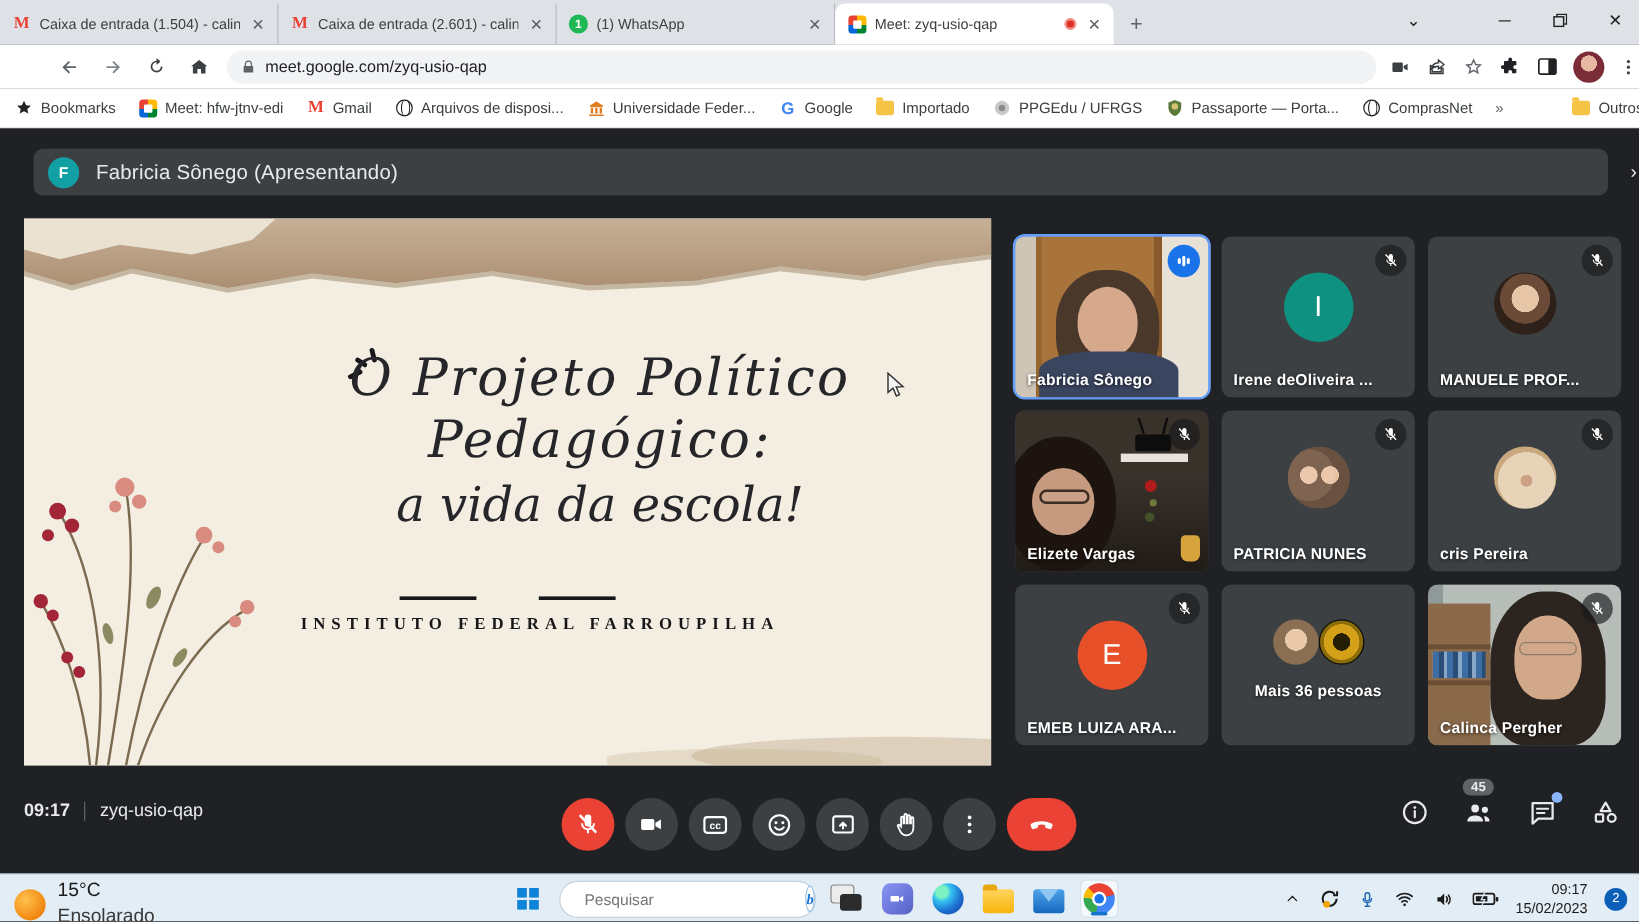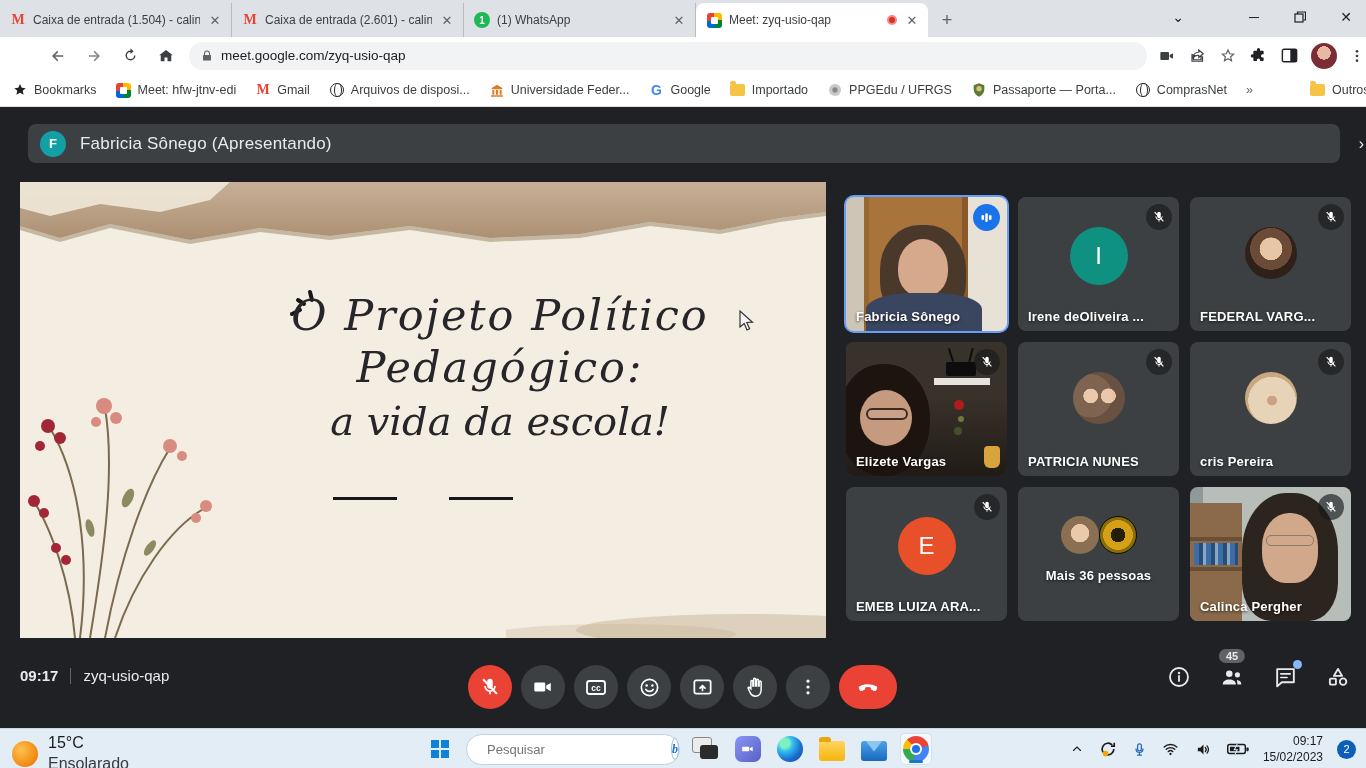--- a/index.html
+++ b/index.html
@@ -384,20 +384,21 @@
     <div class="slide-title">
       <div class="t1">O Projeto Político</div>
       <div class="t2">Pedagógico:</div>
       <div class="t3">a vida da escola!</div>
     </div>
     <div class="rules">
         <div></div>
         <div></div>
       </div>
     <div class="credits">
+      <div class="c2">INSTITUTO FEDERAL FARROUPILHA</div>
     </div>
     <svg class="cursor" width="18" height="22" viewBox="0 0 18 22">
       <path d="M2 1 L2 17 L6.2 13.5 L9 20 L11.6 18.8 L8.8 12.5 L14.5 12.2 Z" fill="#f5f5f5" stroke="#333" stroke-width="1.2"></path>
     </svg>
   </div>
 
   <div class="tile speaking" style="left:846px;top:90px">
     <div class="vfill v-fab">
       <div class="hair"></div>
         <div class="face"></div>
@@ -427,21 +428,21 @@
 
   <div class="tile" style="left:1190px;top:90px">
     <div class="photo-av ph-manuele"></div>
     <div class="micbadge">
       <svg width="14" height="14" viewBox="0 0 24 24">
           <path d="M12 3a3 3 0 0 0-3 3v5a3 3 0 0 0 6 0V6a3 3 0 0 0-3-3z" fill="#fff"></path>
           <path d="M6.5 11a5.5 5.5 0 0 0 11 0M12 16.5V20" stroke="#fff" stroke-width="1.7" fill="none"></path>
           <line x1="4.5" y1="3.5" x2="19.5" y2="19.5" stroke="#fff" stroke-width="2"></line>
         </svg>
     </div>
-    <div class="pname">FEDERAL VARG...</div>
+    <div class="pname">MANUELE PROF...</div>
   </div>
 
   <div class="tile" style="left:846px;top:235px">
     <div class="vfill v-eli">
       <div class="shelf"></div>
         <div class="router"></div>
         <div class="ant1"></div>
         <div class="ant2"></div>
       <div class="flower"></div>
         <div class="vase"></div>

